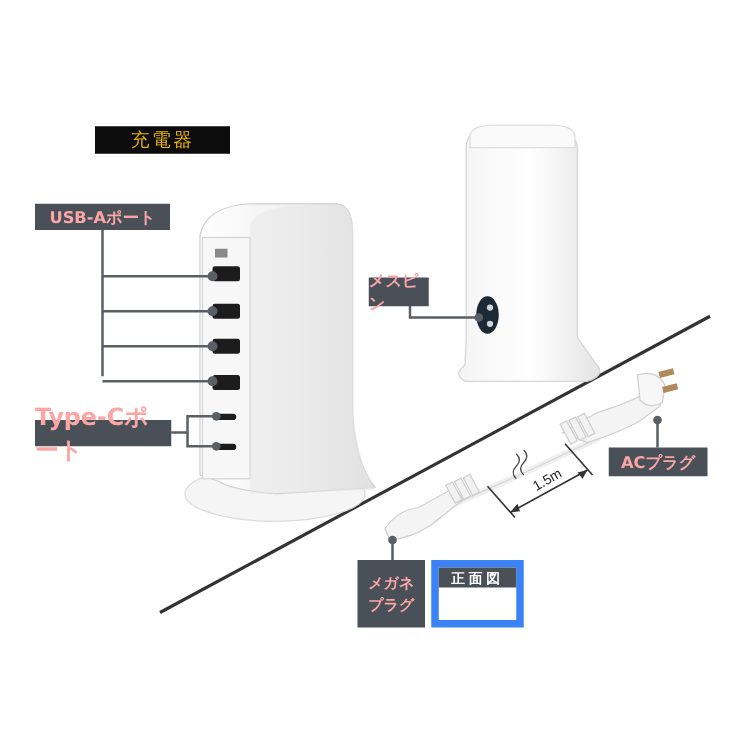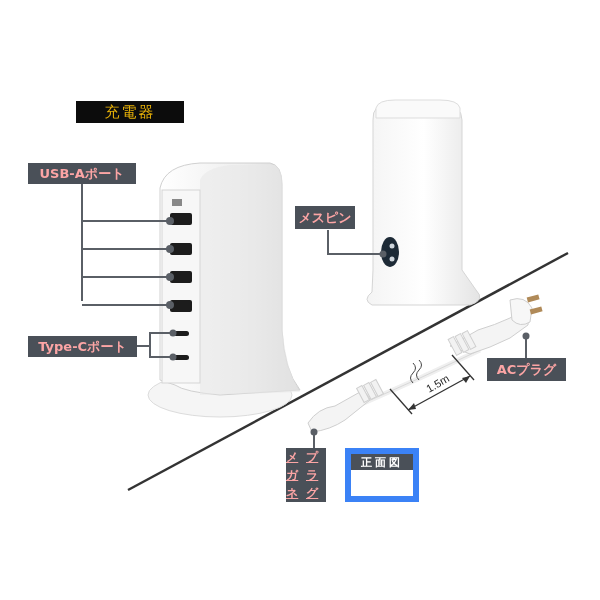--- a/index.html
+++ b/index.html
@@ -121,24 +121,24 @@
       <circle cx="371" cy="482" r="4" fill="#6a4a15" stroke="#c7a56a" stroke-width="1.5"></circle>
       <circle cx="396" cy="482" r="4" fill="#6a4a15" stroke="#c7a56a" stroke-width="1.5"></circle>
     </g>
 
     <text x="429" y="393" font-size="11" fill="#222" transform="rotate(-30 429 393)" font-family="Liberation Sans, sans-serif">1.5m</text>
   </svg>
 
   <div class="label-black" style="left:28px;top:101px;width:108px;height:22px;font-size:15px;">充電器</div>
 
   <div class="label-gray" style="left:28px;top:163px;width:108px;height:21px;font-size:13px;">USB-Aポート</div>
-  <div class="label-gray" style="left:28px;top:336px;width:109px;height:21px;font-size:13px;text-align:center;">Type-Cポート</div>
-  <div class="label-gray" style="left:295px;top:206px;width:60px;height:23px;font-size:13px;">メスピン</div>
+  <div class="label-gray" style="left:28px;top:336px;width:109px;height:21px;font-size:19px;">Type-Cポート</div>
+  <div class="label-gray" style="left:295px;top:222px;width:48px;height:23px;font-size:13px;">メスピン</div>
   <div class="label-gray" style="left:487px;top:358px;width:79px;height:23px;font-size:13px;">ACプラグ</div>
-  <div class="label-gray" style="left:286px;top:448px;width:40px;height:54px;flex-direction:row;font-size:12px;line-height:18px;text-decoration:underline;">
+  <div class="label-gray" style="left:286px;top:448px;width:54px;height:54px;flex-direction:column;font-size:12px;line-height:18px;">
     <span>メガネ</span>
     <span>プラグ</span>
   </div>
 
   <div class="front-view">
     <div class="front-view-title">正面図</div>
   </div>
 
 </div>
 

